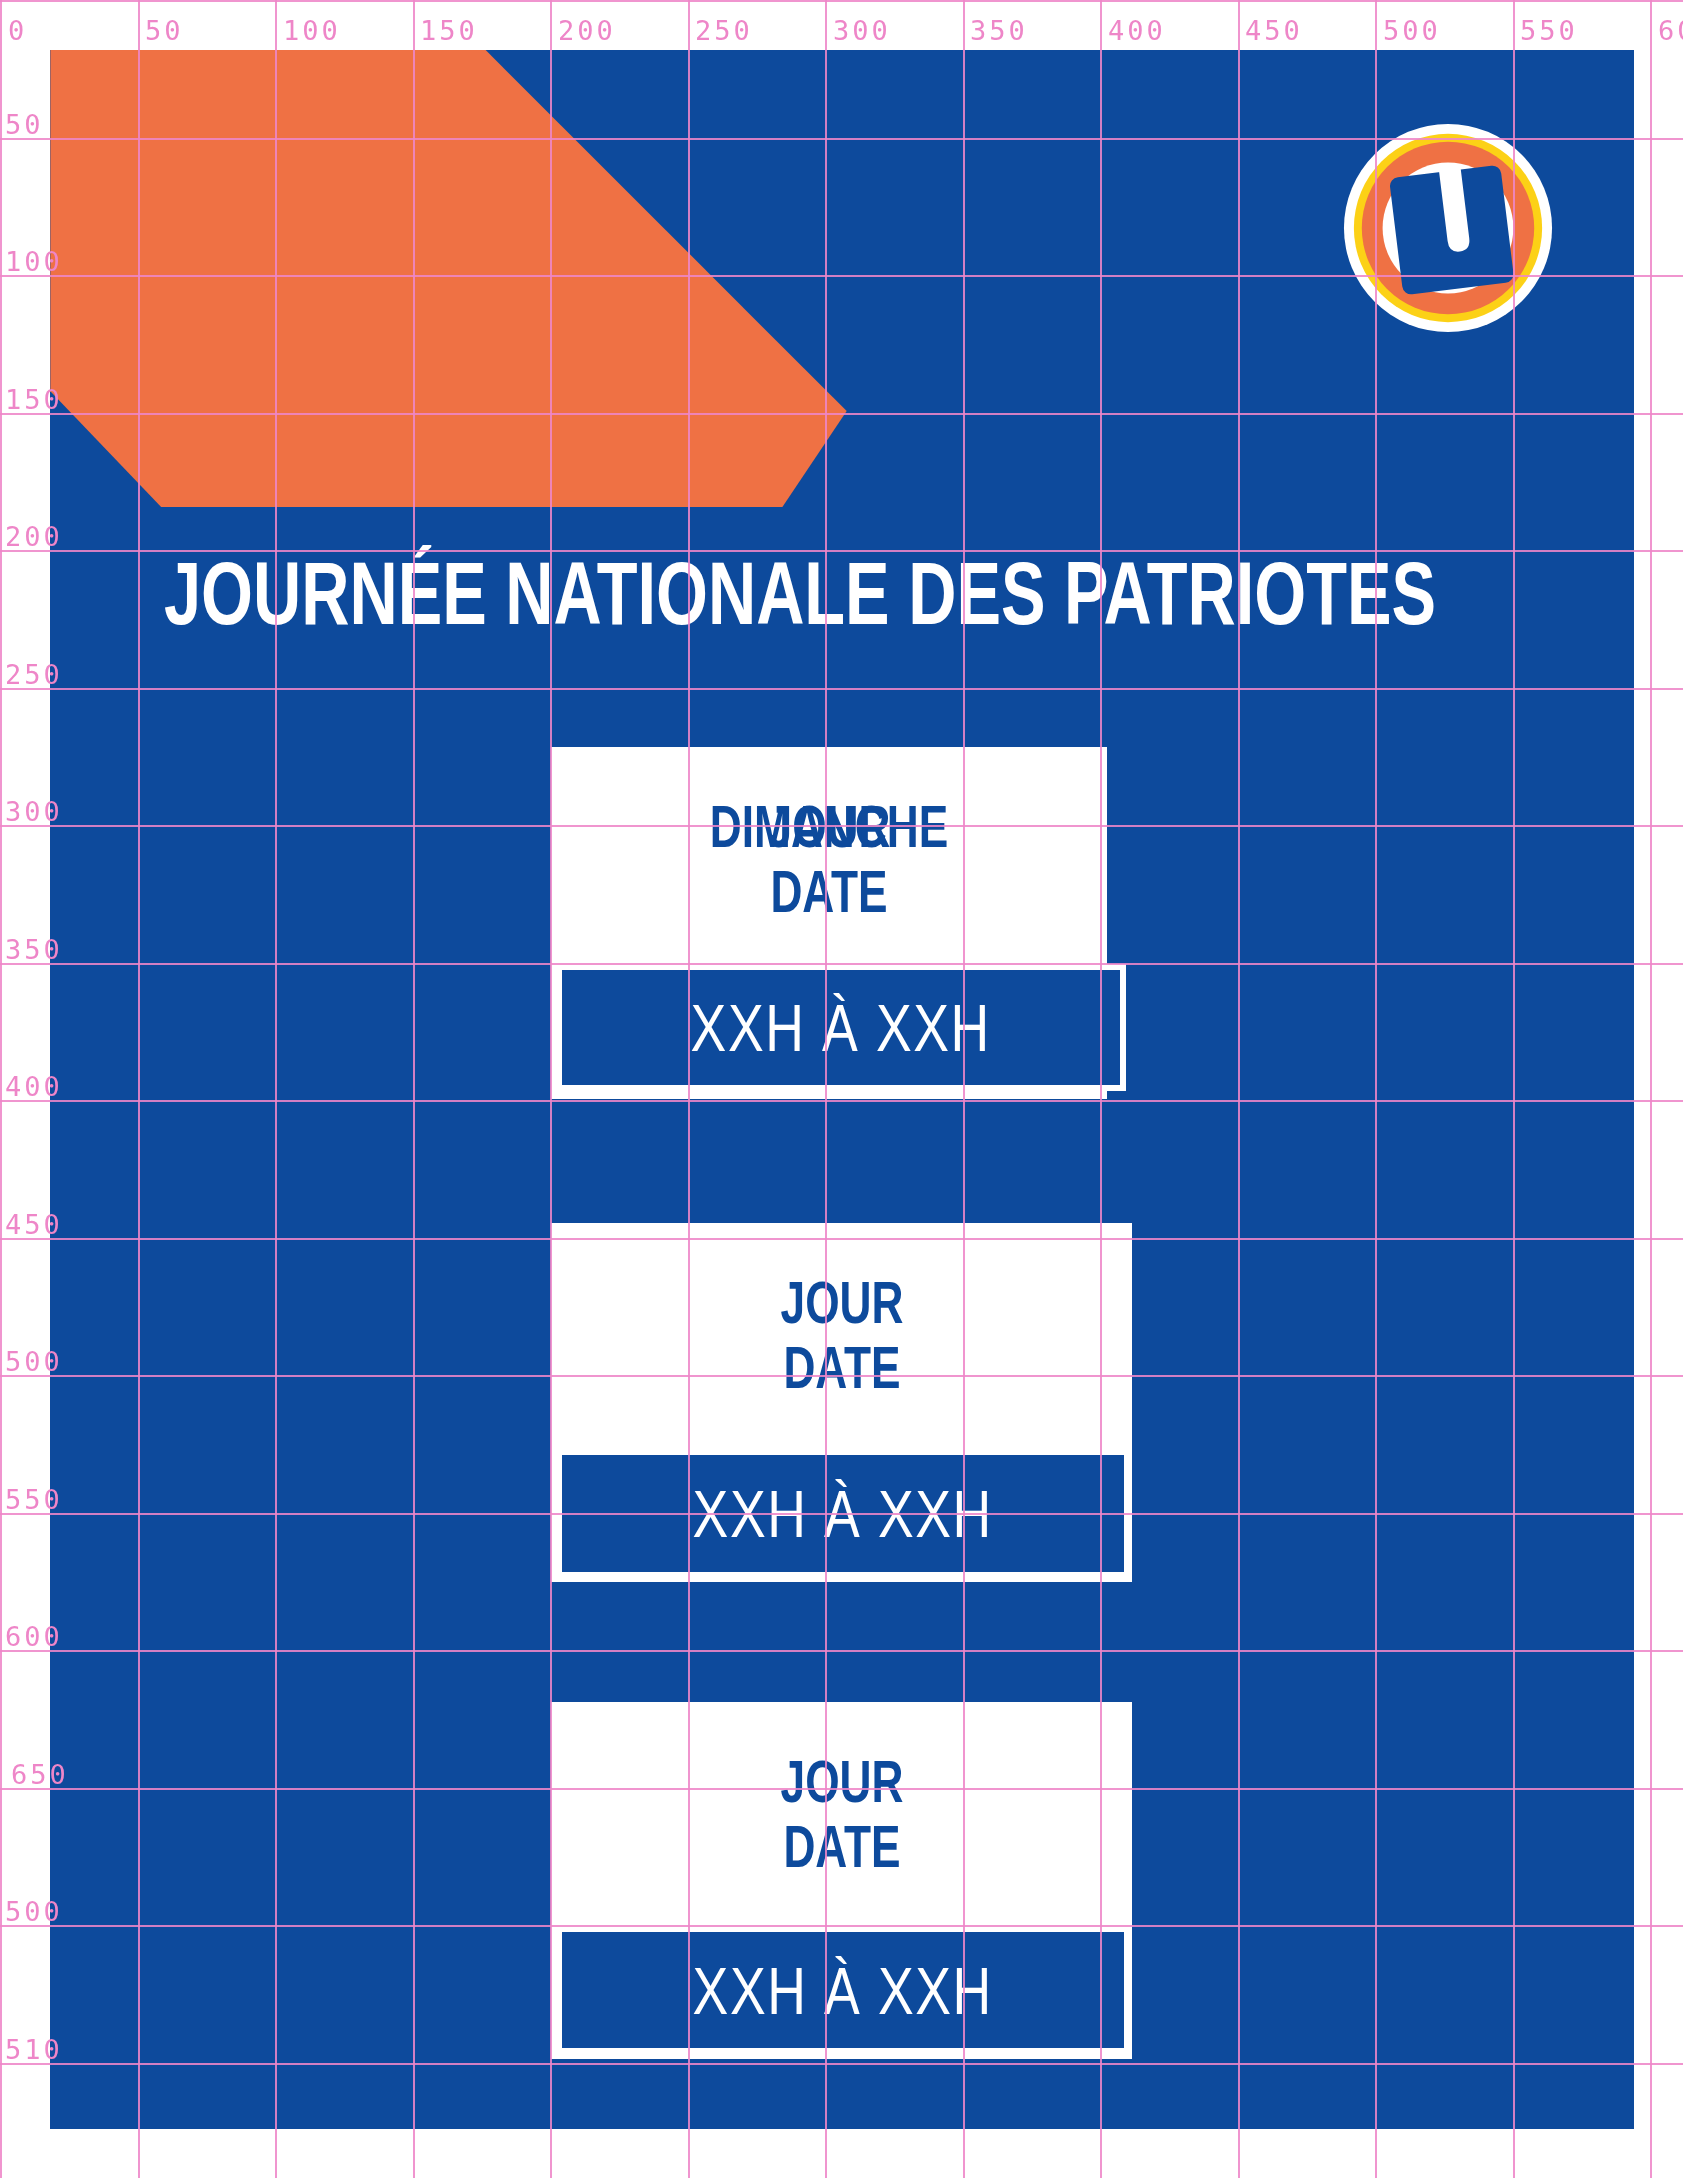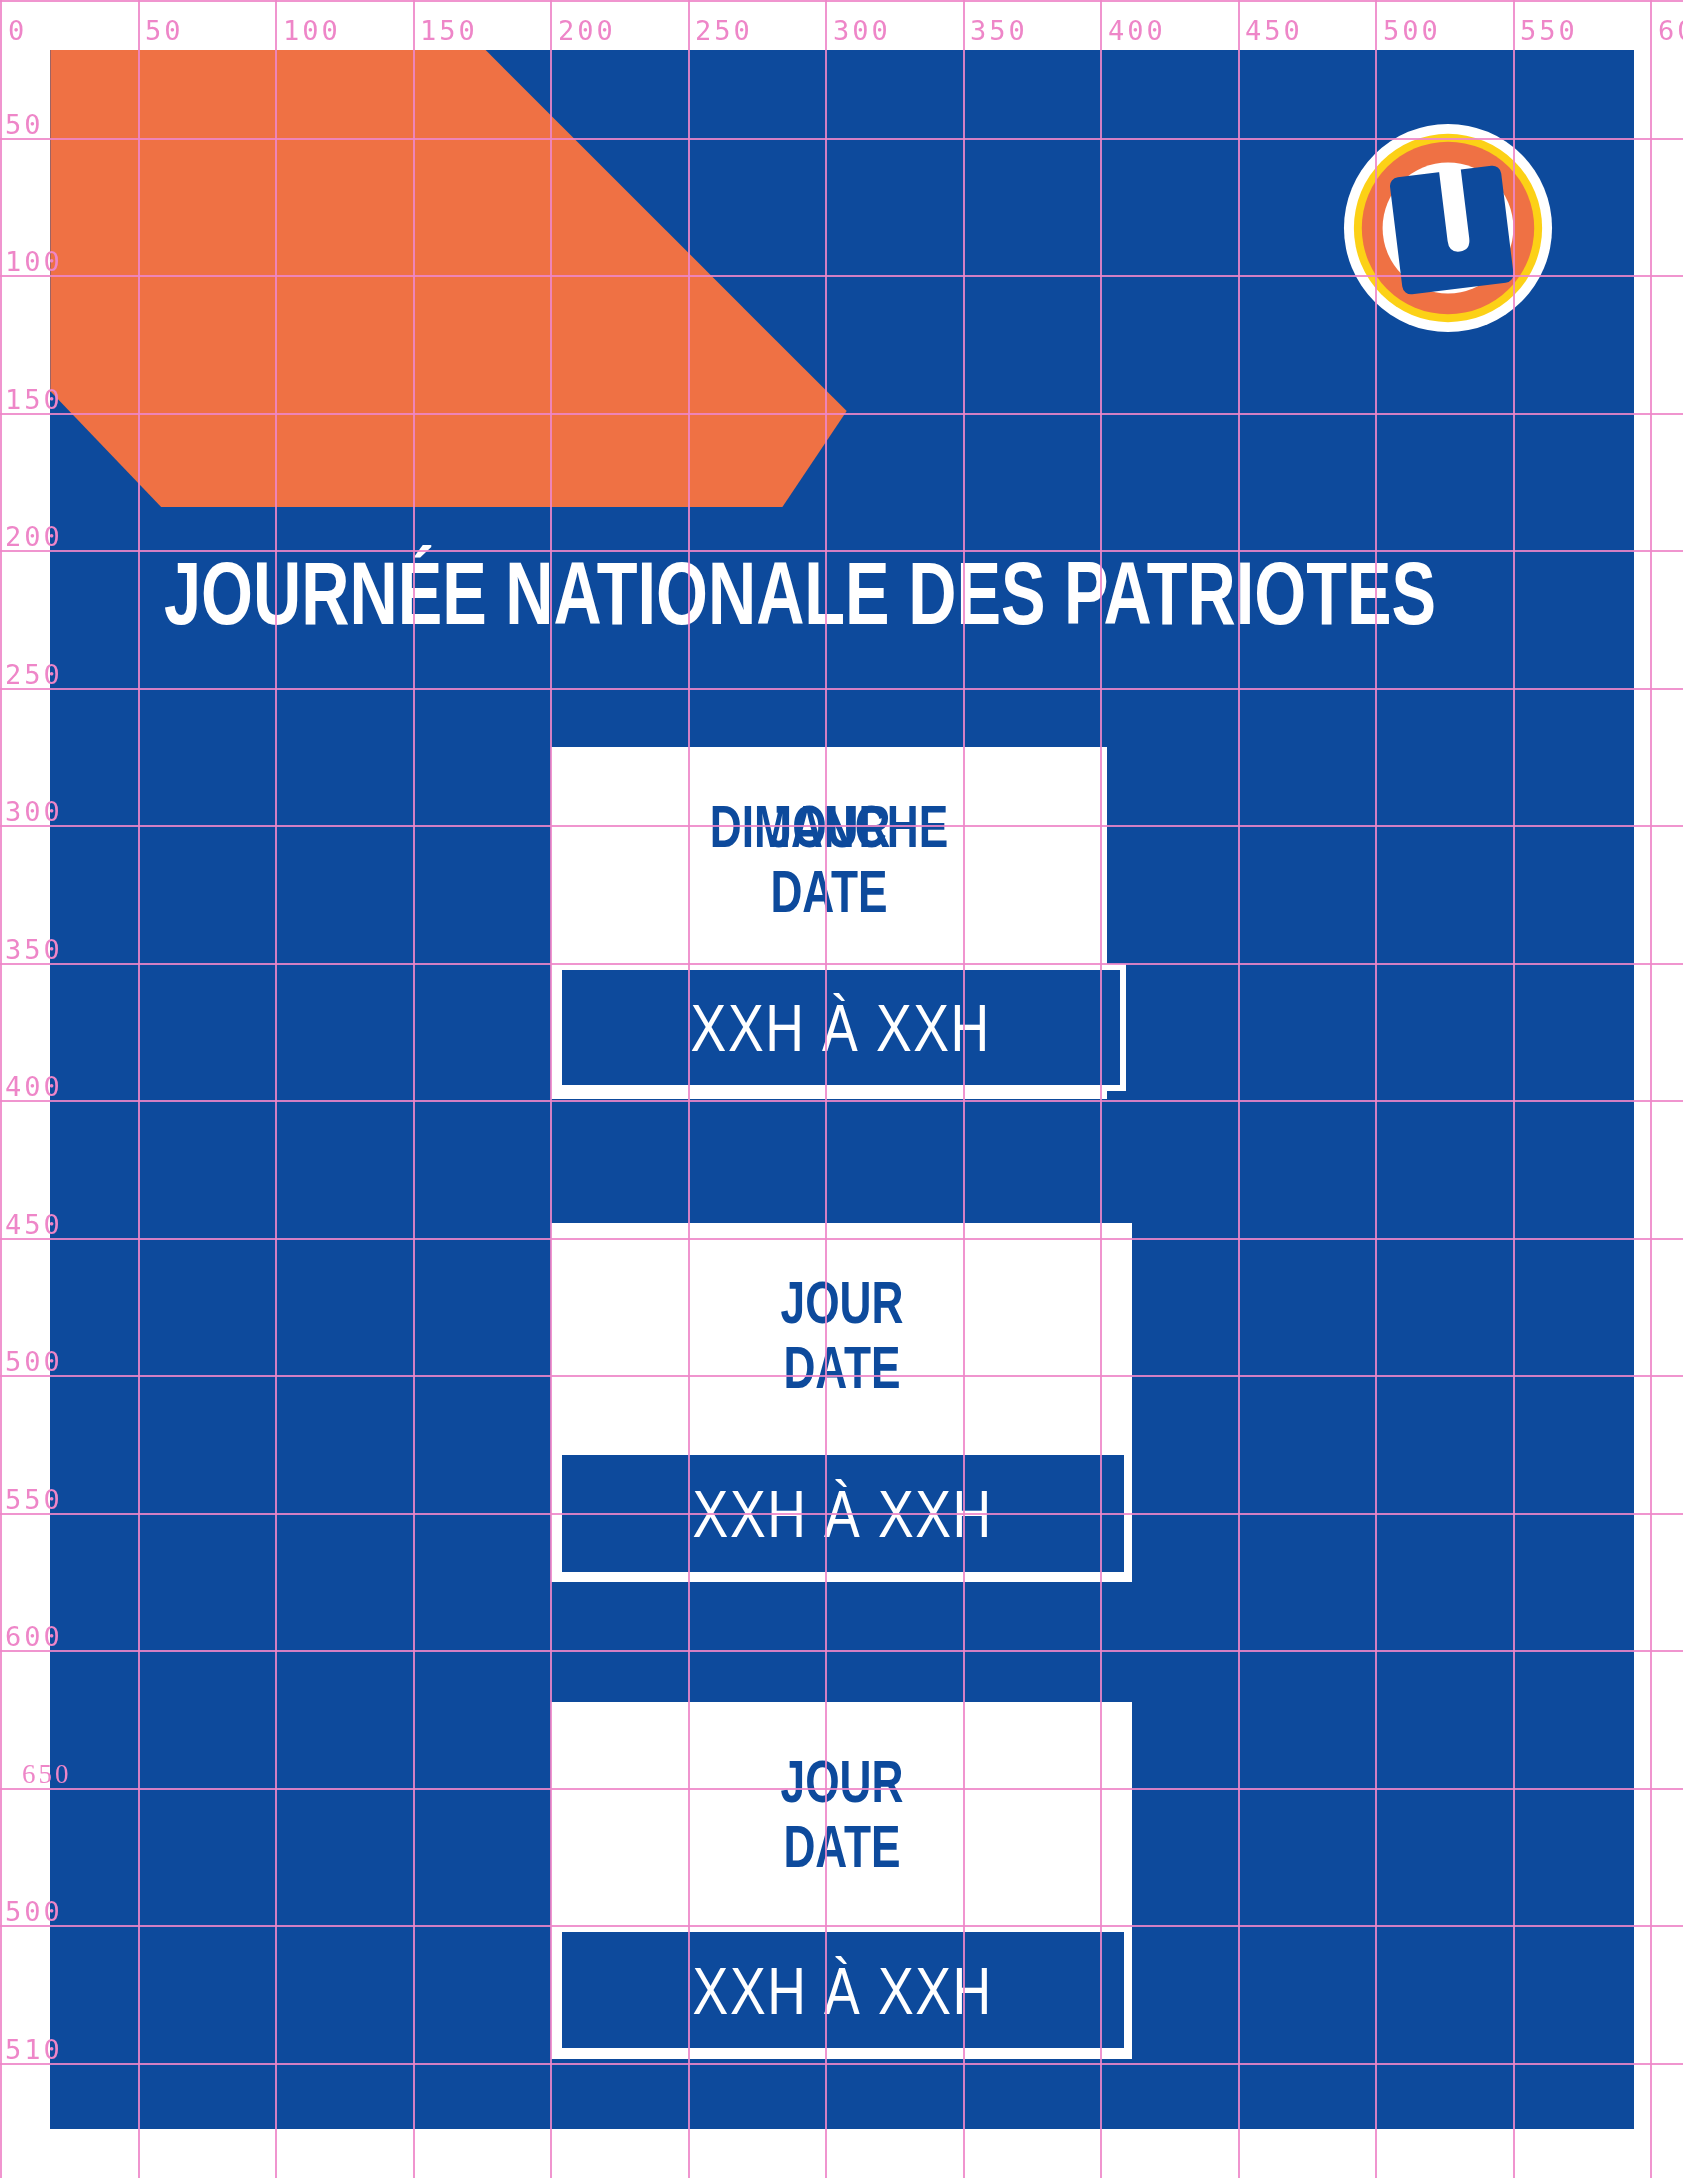--- a/index.html
+++ b/index.html
@@ -196,20 +196,20 @@
       <div class="ruler-label" style="left: 5px; top: 1073px;">400</div>
       <div class="grid-line-h" style="top: 1238px;"></div>
       <div class="ruler-label" style="left: 5px; top: 1211px;">450</div>
       <div class="grid-line-h" style="top: 1375px;"></div>
       <div class="ruler-label" style="left: 5px; top: 1348px;">500</div>
       <div class="grid-line-h" style="top: 1513px;"></div>
       <div class="ruler-label" style="left: 5px; top: 1486px;">550</div>
       <div class="grid-line-h" style="top: 1650px;"></div>
       <div class="ruler-label" style="left: 5px; top: 1623px;">600</div>
       <div class="grid-line-h" style="top: 1788px;"></div>
-      <div class="ruler-label" style="left: 22px; top: 1761px; font-family: Liberation Serif, serif;">650</div>
+      <div class="ruler-label" style="left: 11px; top: 1761px;">650</div>
       <div class="grid-line-h" style="top: 1925px;"></div>
       <div class="ruler-label" style="left: 5px; top: 1898px;">500</div>
       <div class="grid-line-h" style="top: 2063px;"></div>
       <div class="ruler-label" style="left: 5px; top: 2036px;">510</div>
     </div>
 </div>
 
 
 </body></html>

